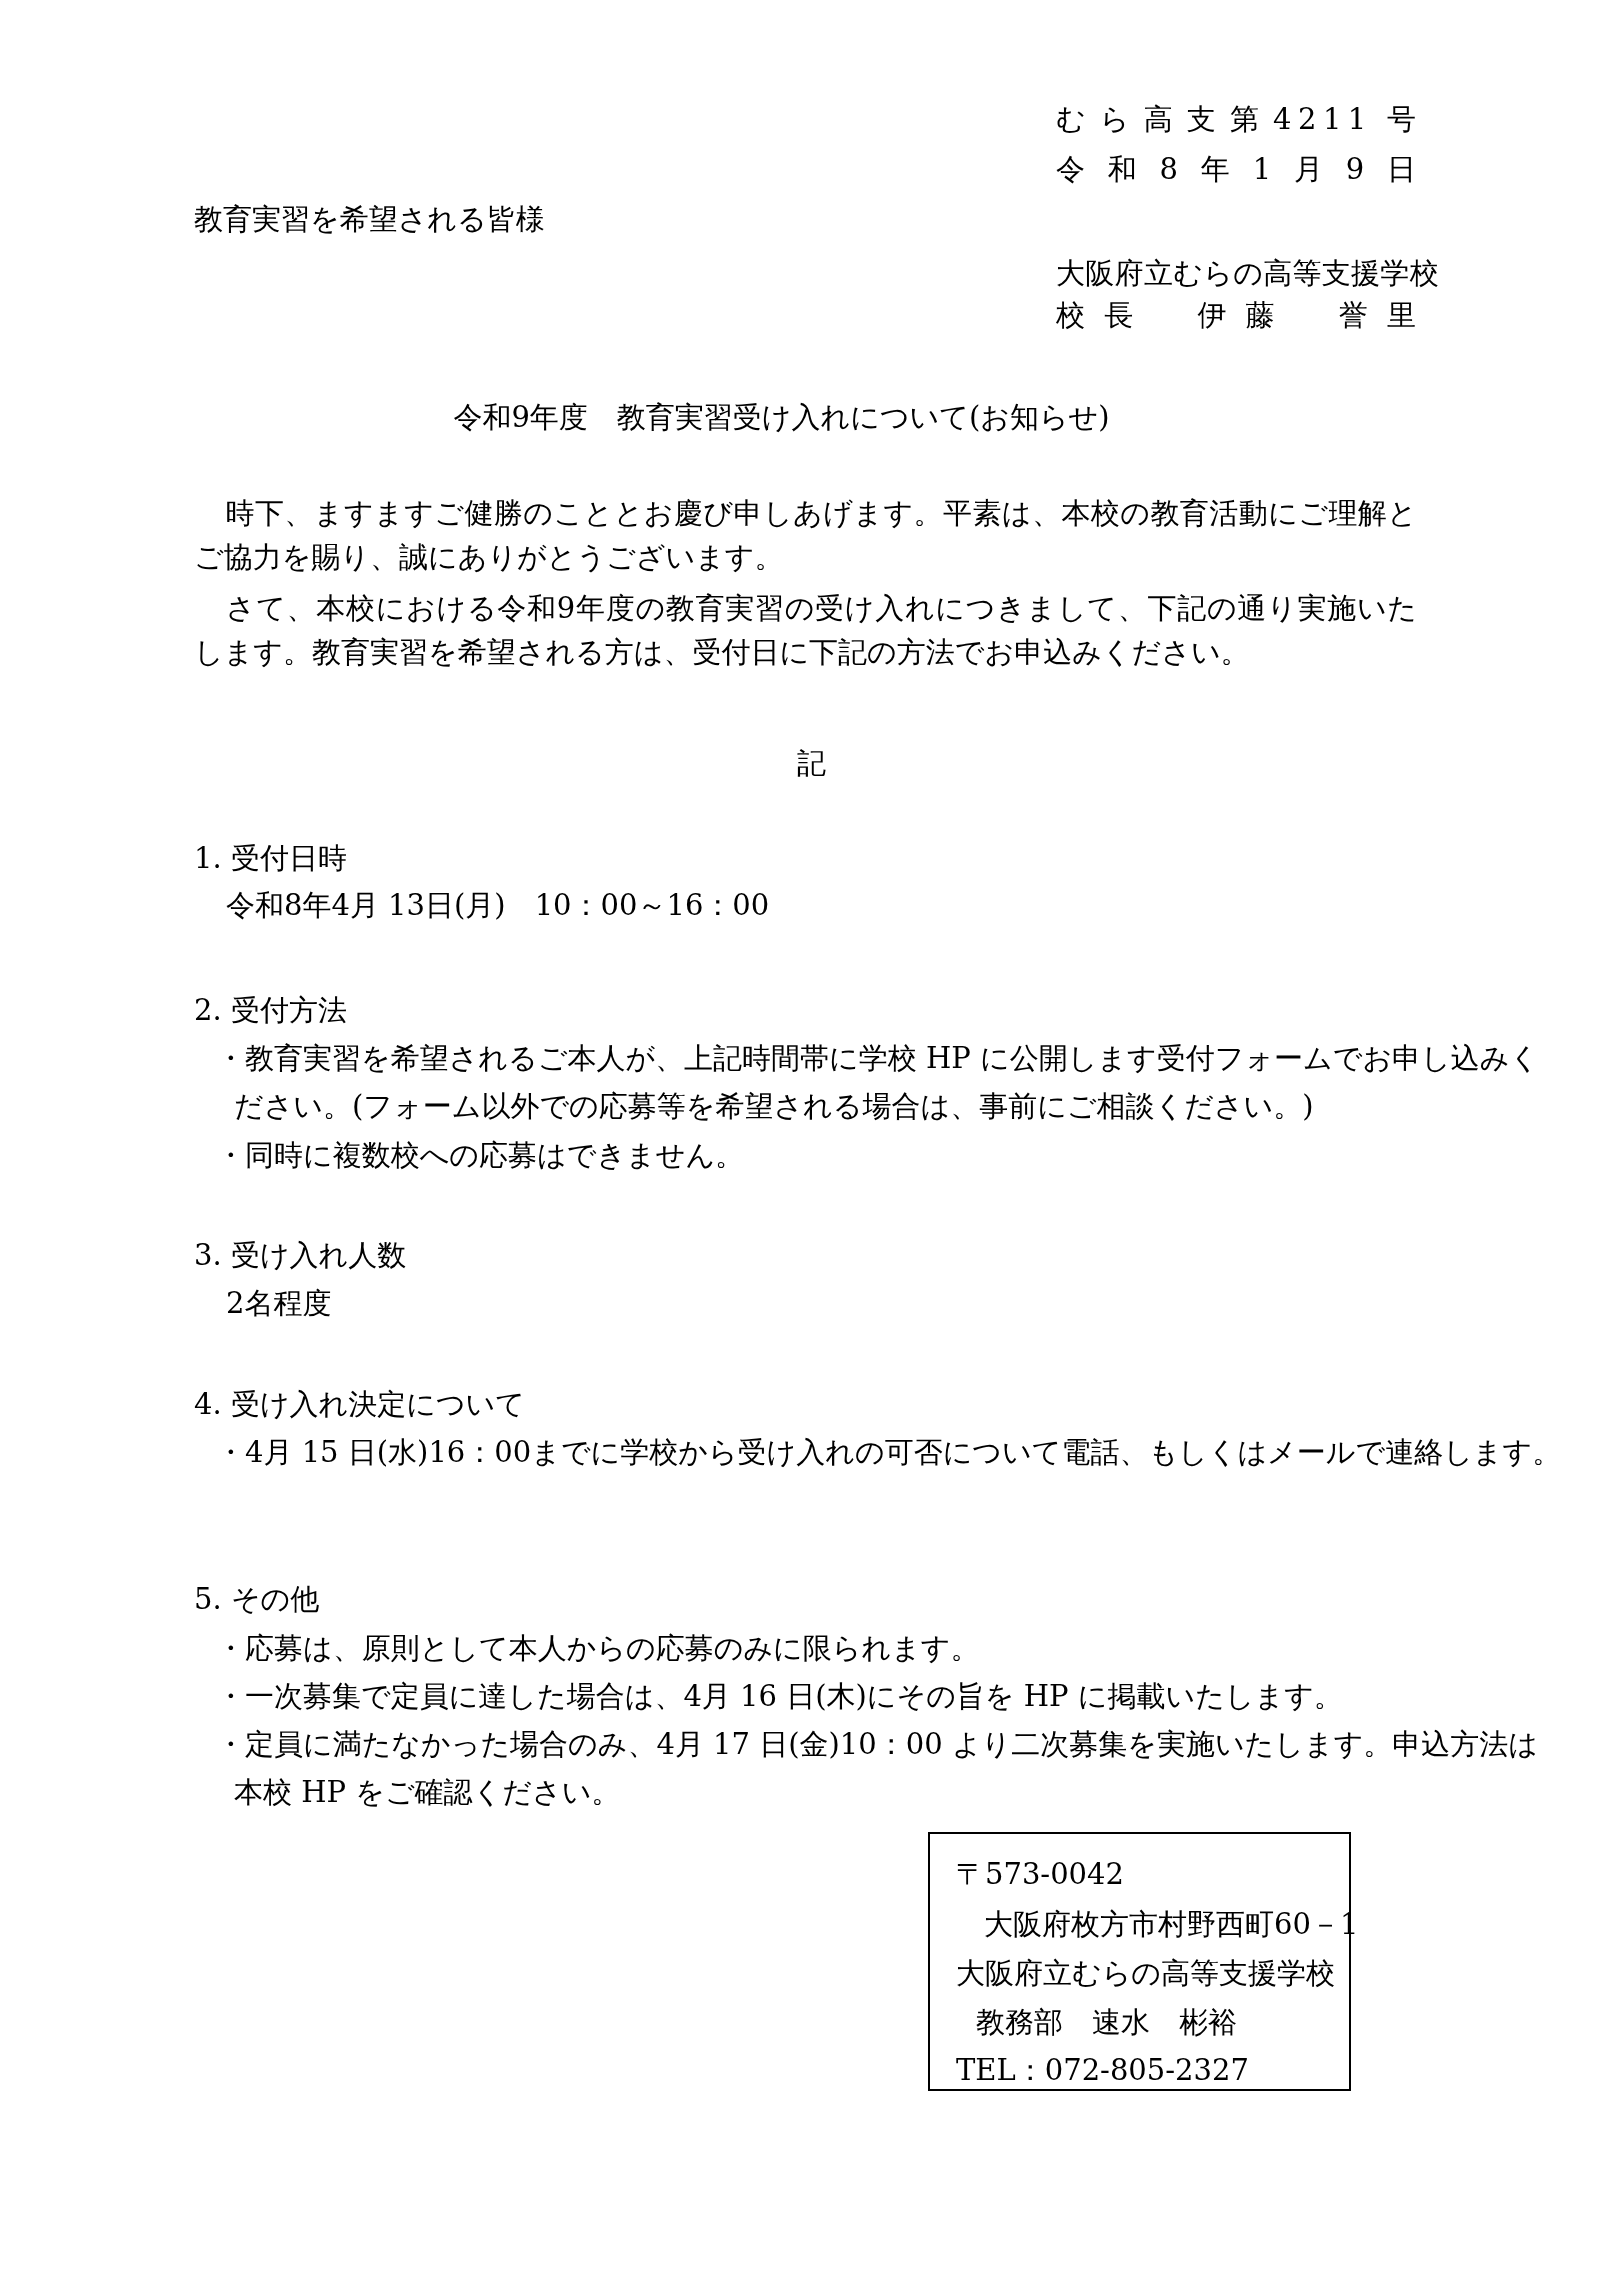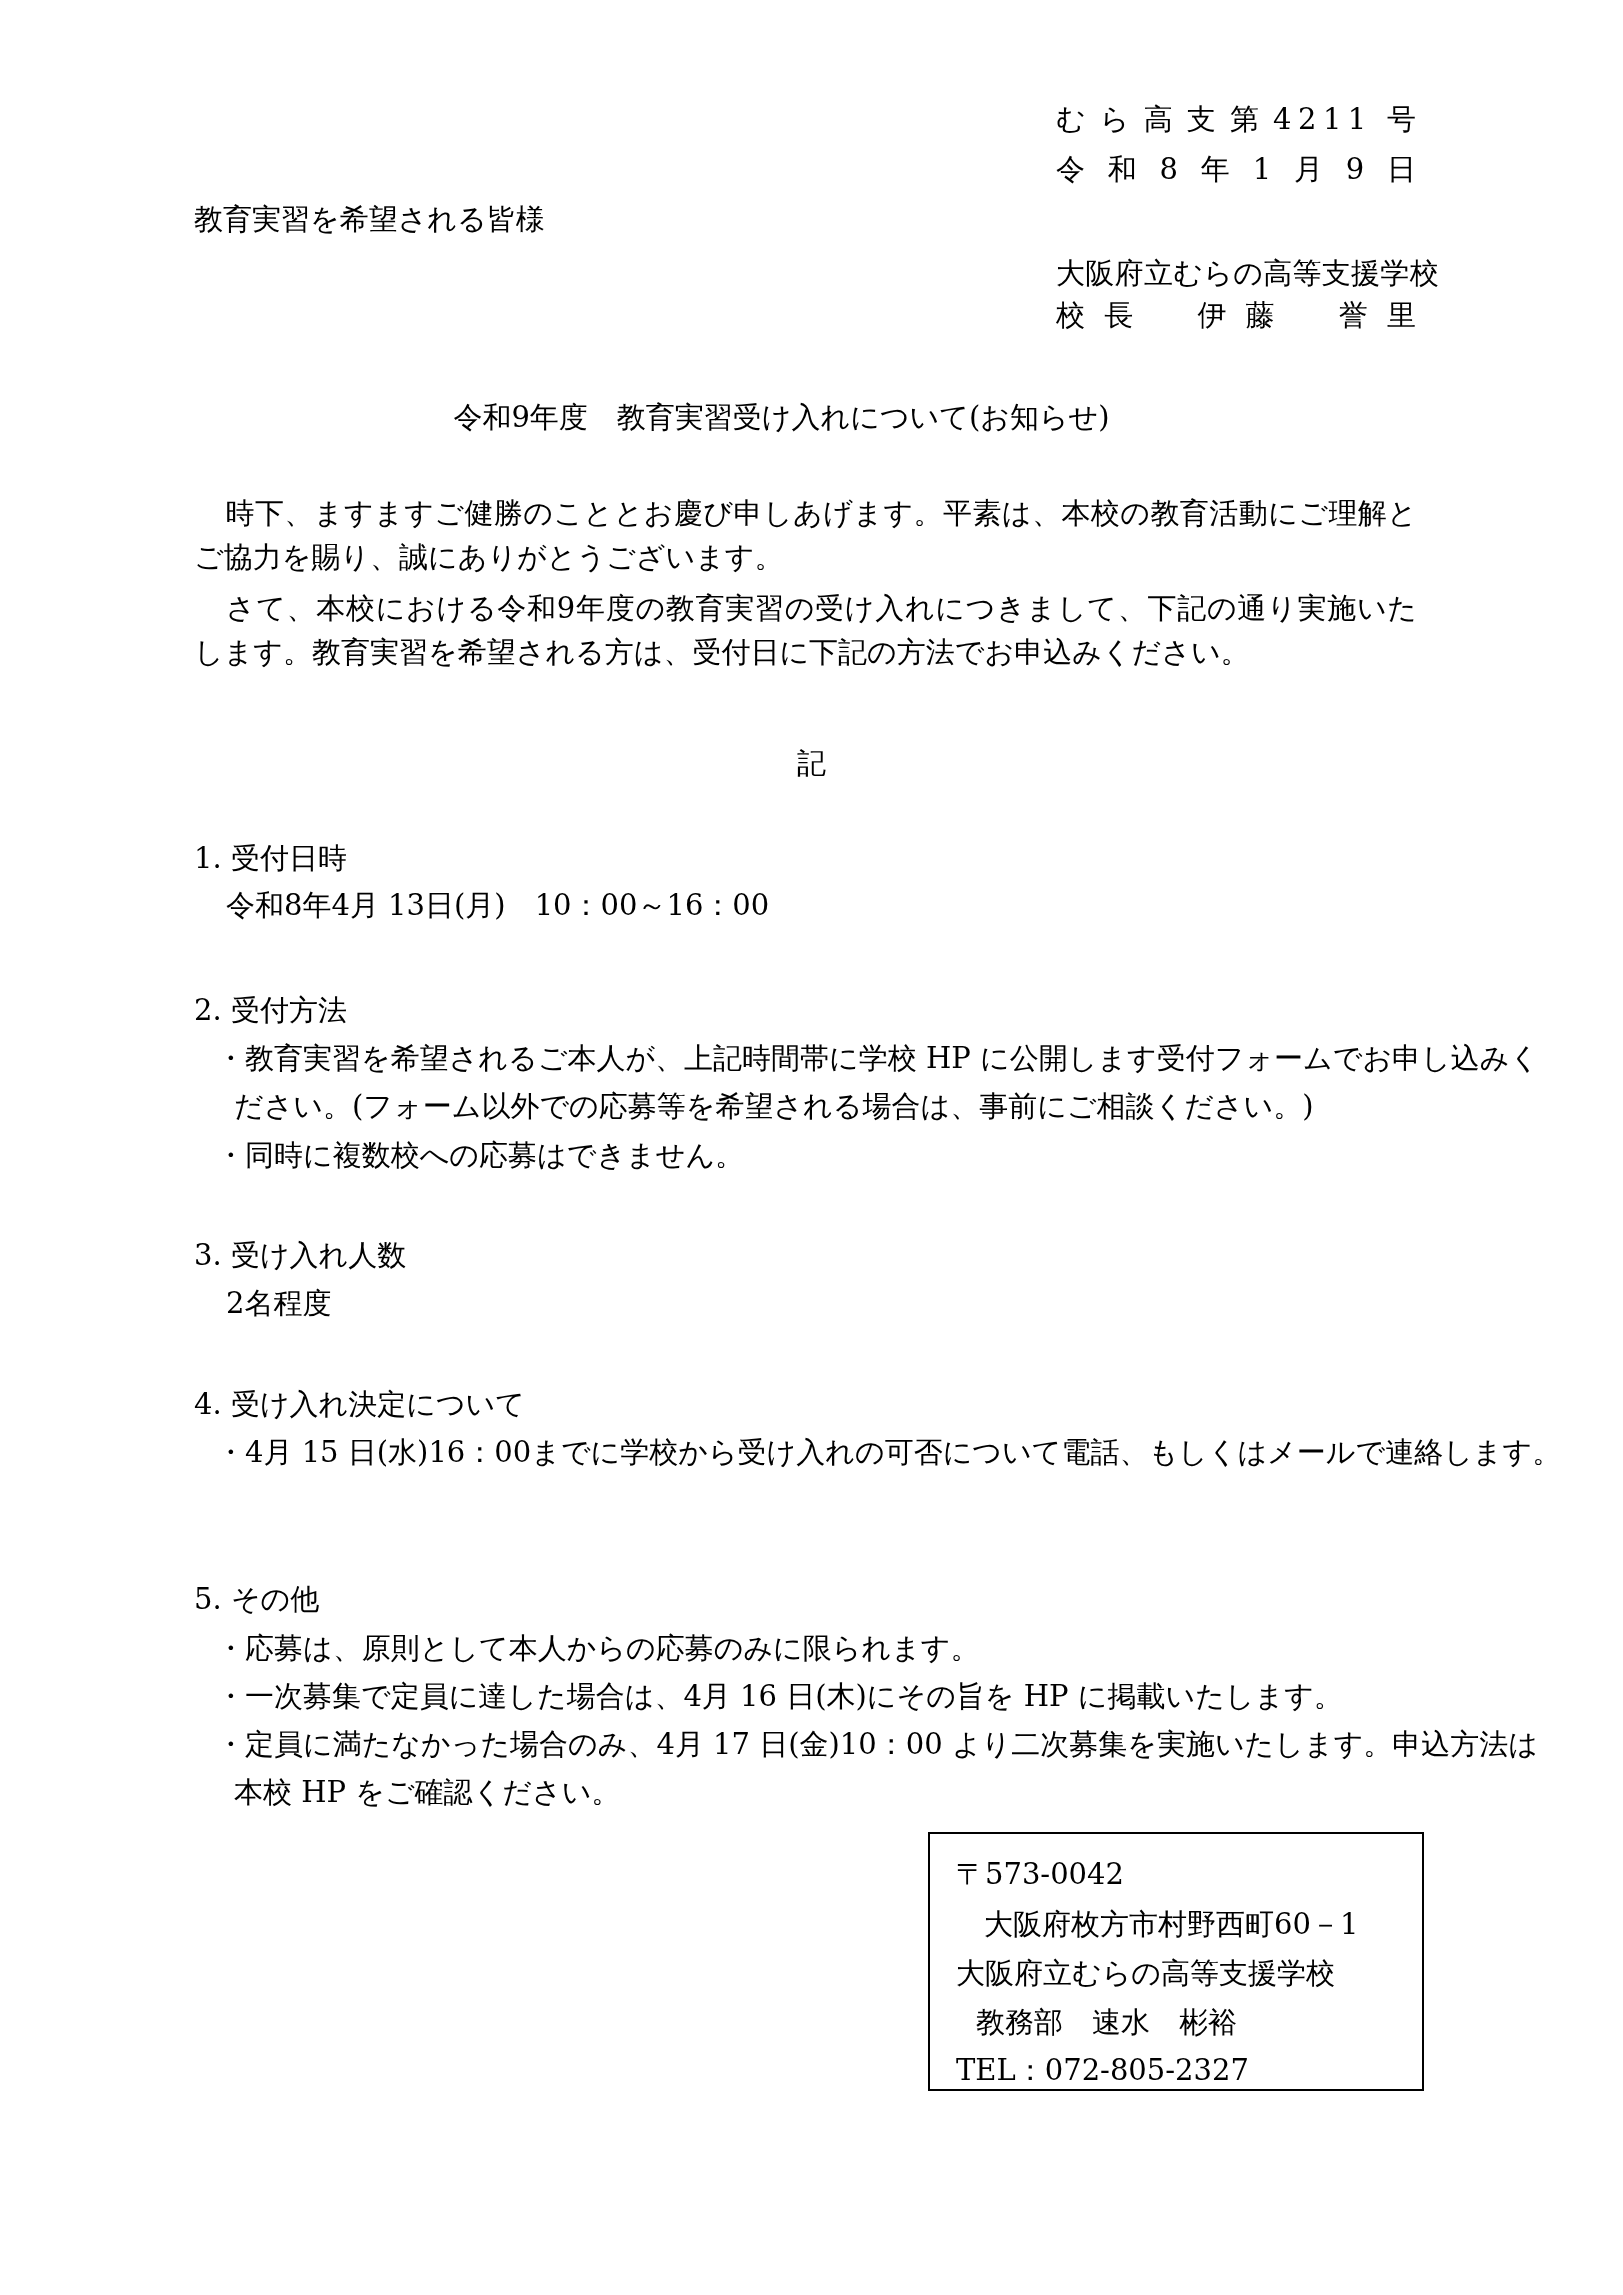--- a/index.html
+++ b/index.html
@@ -39,21 +39,21 @@
 
     .section-heading { left: 194px; font-size: 29px; }
     .section-line { font-size: 29px; }
     .bullet-line { left: 216px; font-size: 29px; }
     .cont-line { left: 234px; font-size: 29px; }
 
     .contact-box {
       position: absolute;
       left: 928px;
       top: 1832px;
-      width: 496px;
+      width: 423px;
       height: 259px;
       border: 2px solid #000000;
       box-sizing: border-box;
     }
     .contact-box .line { position: absolute; font-size: 29px; line-height: 1; white-space: nowrap; }
   </style>
 </head>
 <body>
 
 <div class="page">

